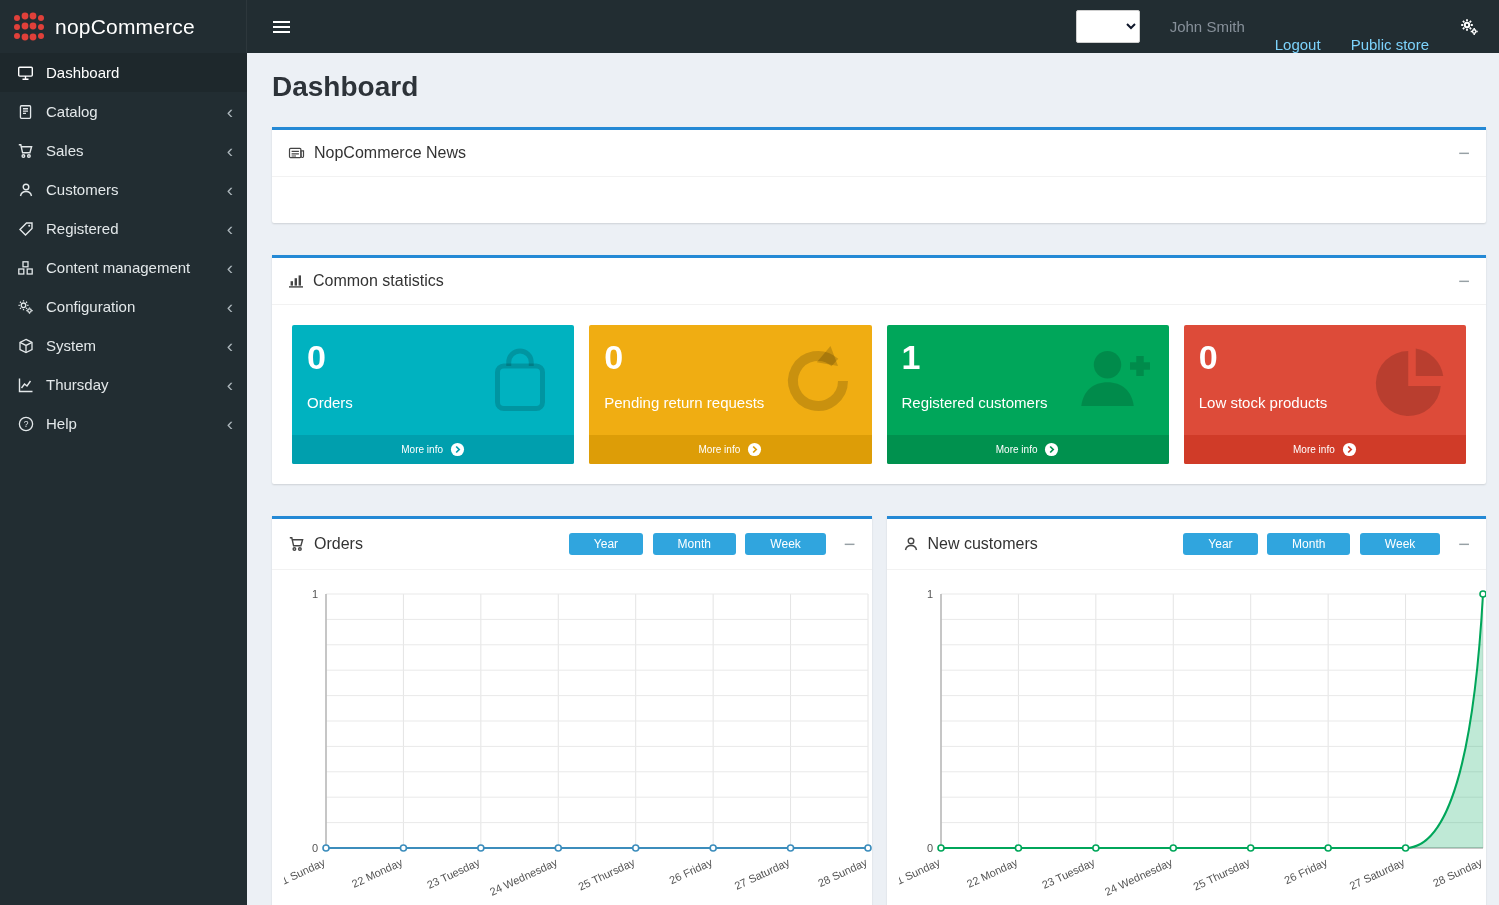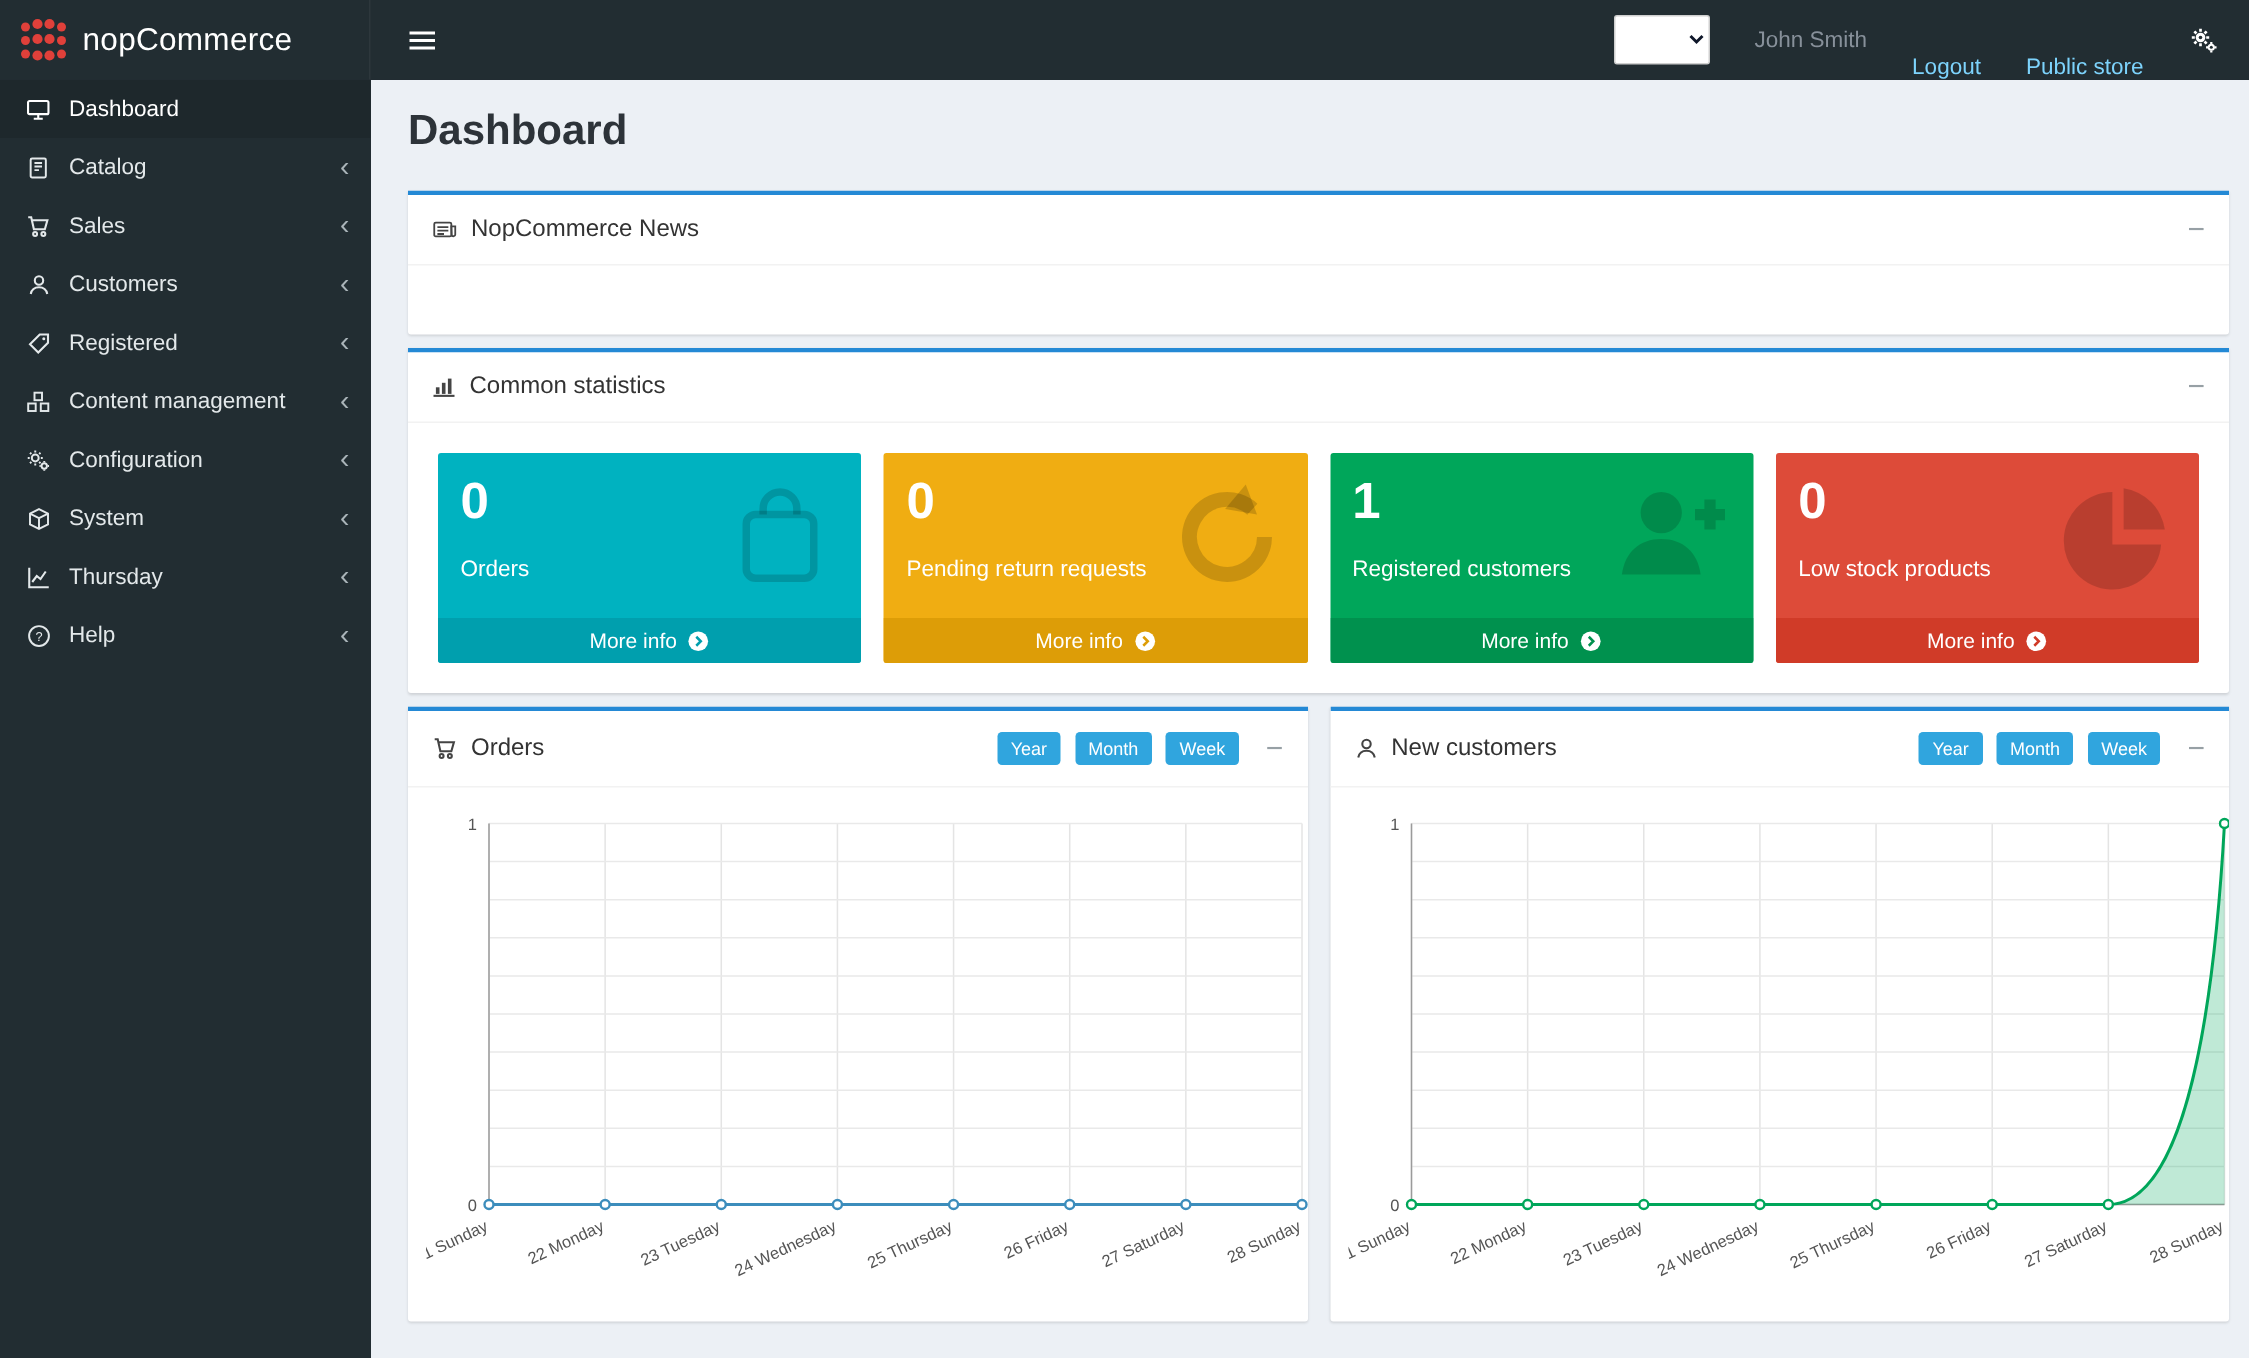--- a/index.html
+++ b/index.html
@@ -29,39 +29,39 @@
   .search-input::placeholder { color:#9aa5ab; }
   .search-btn { position:absolute; right:6px; top:5px; background:none; border:none; color:#aab4b9; cursor:pointer; display:flex; }
   .side-item { display:flex; align-items:center; gap:11px; padding:11px 14px 11px 16px; color:#e3e8ea; font-size:15px; cursor:pointer; }
   .side-item.active { background:#1e282c; color:#fff; }
   .sicon { width:19px; display:flex; justify-content:center; flex:none; }
   .slabel { flex:1; }
   .chev { color:#aab4b9; font-size:19px; line-height:12px; }
   
   .main { margin-left:247px; padding:53px 13px 0 25px; }
   .page-title { font-size:28px; font-weight:600; color:#2d3339; margin:18px 0 24px; }
-  .panel { background:#fff; border-top:3px solid var(--accent,#2489d5); box-shadow:0 1px 2px rgba(0,0,0,0.13); margin-bottom:9px; border-radius:0 0 2px 2px; }
+  .panel { background:#fff; border-top:3px solid var(--accent,#2489d5); box-shadow:0 1px 2px rgba(0,0,0,0.13); margin-bottom:32px; border-radius:0 0 2px 2px; }
   .panel-hd { display:flex; align-items:center; padding:14px 16px; font-size:16px; color:#333; border-bottom:1px solid #f2f2f2; }
   .pic { margin-right:9px; color:#444; display:flex; }
   .collapse-btn { margin-left:18px; color:#97a0a5; font-size:20px; line-height:14px; background:none; border:none; cursor:pointer; }
   .collapse-btn.push { margin-left:auto; }
   .news-body { height:46px; }
   
   .stats-body { padding:20px; display:flex; gap:15px; }
   .small-box { flex:1; color:#fff; position:relative; border-radius:2px; overflow:hidden; }
   .sb-inner { padding:14px 15px 16px; min-height:110px; position:relative; z-index:2; }
   .sb-value { font-size:34px; font-weight:bold; line-height:1.1; }
   .sb-label { font-size:15px; margin-top:18px; }
   .sb-icon { position:absolute; right:14px; top:16px; width:80px; height:80px; color:rgba(0,0,0,0.16); z-index:1; }
   .sb-icon svg { width:100%; height:100%; }
-  .sb-footer { display:flex; justify-content:center; align-items:center; gap:7px; padding:7px 0; font-size:14px; cursor:pointer; position:relative; z-index:2; }
+  .sb-footer { display:flex; justify-content:center; align-items:center; gap:7px; padding:7px 0; font-size:10px; cursor:pointer; position:relative; z-index:2; }
   
   .charts-row { display:flex; gap:15px; }
   .chart-panel { flex:1; min-width:0; }
-  .cbtn { background:var(--btn-blue,#30a5de); color:#fff; border:none; font-size:12px; padding:4px 9px; border-radius:3px; margin-left:5px; cursor:pointer; font-family:inherit; }
+  .cbtn { background:var(--btn-blue,#30a5de); color:#fff; border:none; font-size:12px; padding:4px 25px; border-radius:3px; margin-left:5px; cursor:pointer; font-family:inherit; }
   .chart-body { padding:10px 12px 0; height:356px; overflow:hidden; }
 </style>
 <title>Dashboard</title></head>
 <body>
 
 <header class="topbar">
   <div class="logo">
     <svg class="logo-dots" width="34" height="34" viewBox="0 0 34 34">
       <circle cx="5" cy="8" r="3"></circle>
         <circle cx="13" cy="6" r="3.4"></circle>

